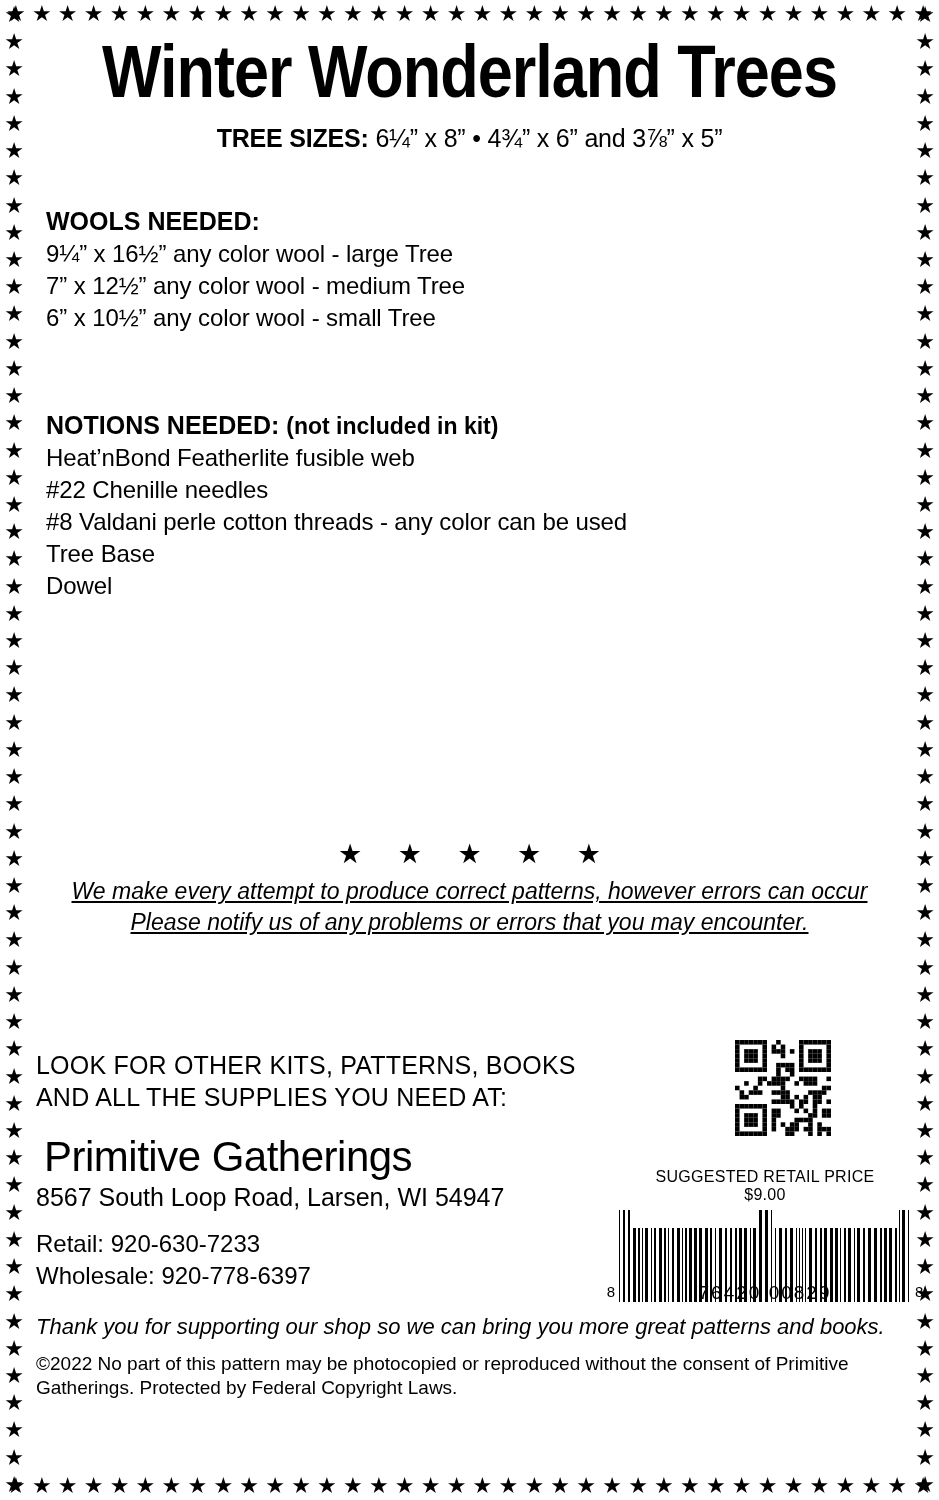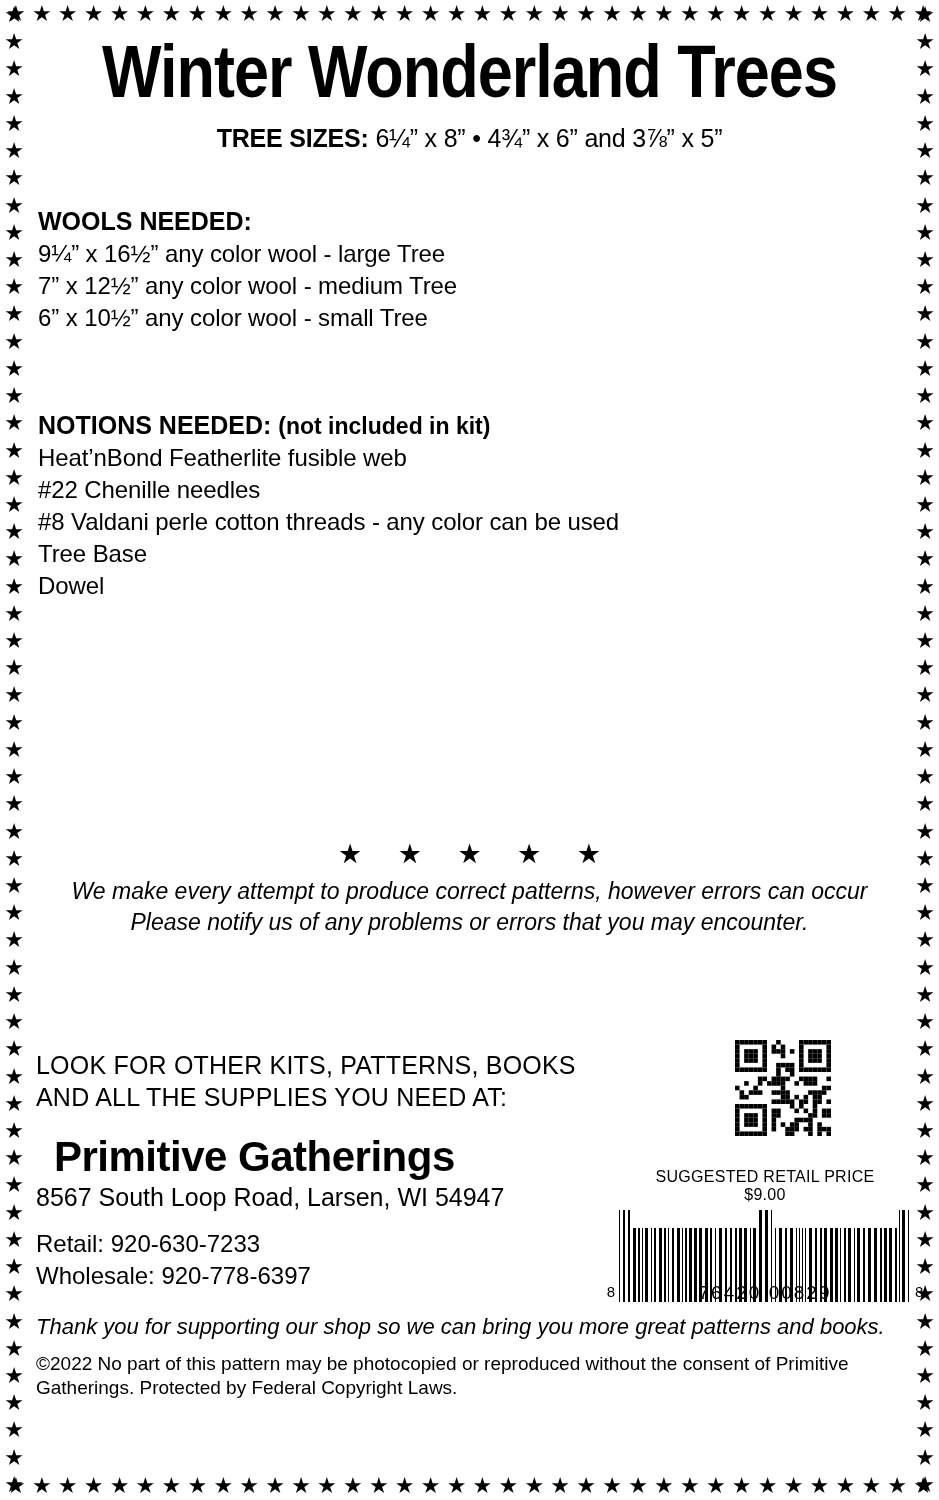--- a/index.html
+++ b/index.html
@@ -78,21 +78,21 @@
 
   .tree-sizes {
     text-align: center;
     font-size: 25px;
     margin-top: 26px;
     letter-spacing: -0.2px;
   }
   .tree-sizes b { font-weight: bold; }
 
   .section {
-    margin-left: 4px;
+    margin-left: 12px;
   }
   .section-head {
     font-weight: bold;
     font-size: 25px;
     margin-bottom: 2px;
   }
   .section-head .sub {
     font-weight: bold;
     font-size: 23px;
   }
@@ -112,36 +112,37 @@
     letter-spacing: 14px;
     padding-left: 14px;
   }
 
   .disclaimer {
     margin-top: 6px;
     text-align: center;
     font-style: italic;
     font-size: 23px;
     line-height: 1.35;
+    text-decoration: underline;
   }
 
   .lookfor {
     margin-top: 112px;
     font-size: 25px;
     line-height: 1.25;
     letter-spacing: 0.2px;
     margin-left: 2px;
   }
 
   .brand {
     margin-top: 20px;
     font-size: 42px;
-    font-weight: bold;
+    font-weight: normal;
     letter-spacing: -0.5px;
-    margin-left: 20px;
+    margin-left: 10px;
   }
   .address {
     font-size: 25px;
     margin-left: 2px;
     margin-top: 2px;
   }
   .contact {
     margin-top: 16px;
     font-size: 24px;
     line-height: 1.33;

